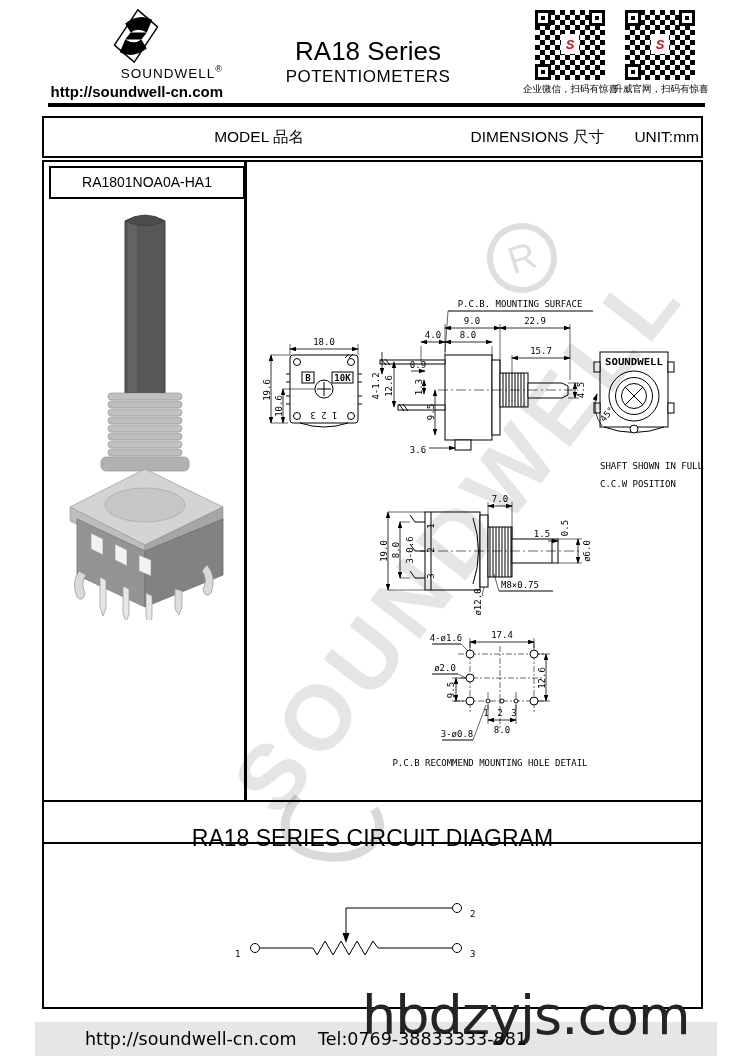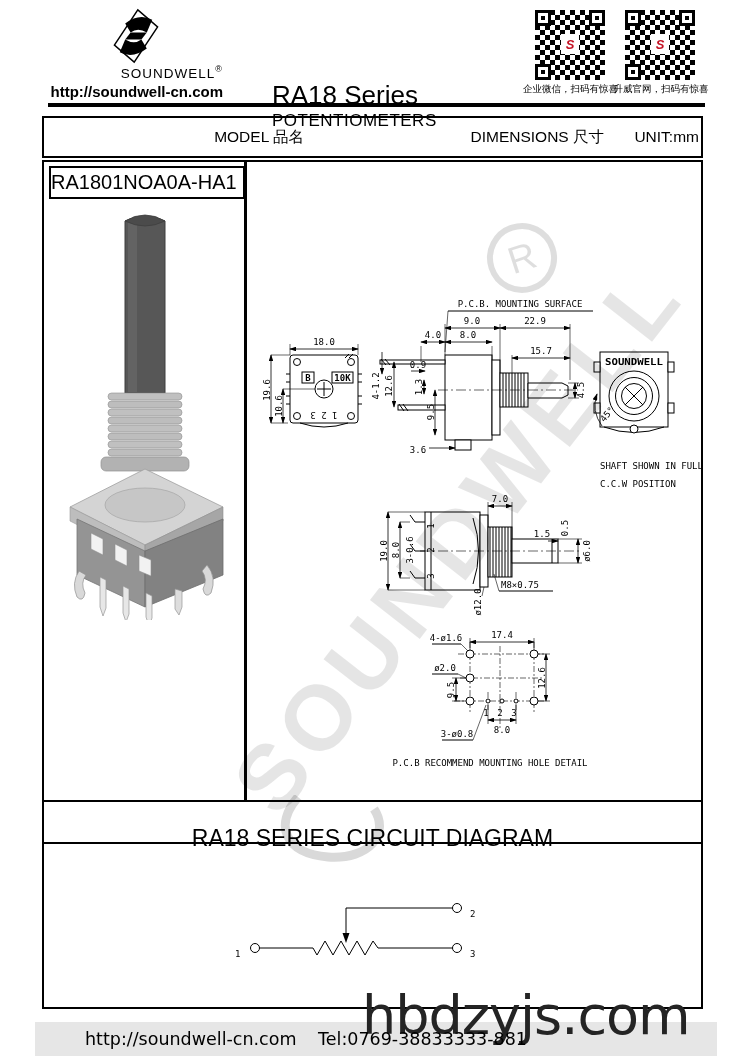--- a/index.html
+++ b/index.html
@@ -22,21 +22,21 @@
            display:flex;align-items:center;justify-content:center;}
   .qr-logo span{font-size:13px;font-weight:bold;color:#c41224;font-style:italic;}
   .qr-cap{position:absolute;font-size:9.5px;text-align:center;white-space:nowrap;}
   .rule{position:absolute;background:#000;}
   
   .spec-bar{position:absolute;left:42px;top:116px;width:657px;height:38px;border:2.5px solid #000;}
   .spec-bar span{position:absolute;top:0;line-height:38px;font-size:15.5px;text-align:right;}
   
   .main-box{position:absolute;left:42px;top:160px;width:657px;height:845px;border:2.5px solid #000;}
   .model-box{position:absolute;left:49px;top:166px;width:192px;height:29px;border:2px solid #000;
-             text-align:left;line-height:29px;font-size:20px;}
+             text-align:center;line-height:29px;font-size:14px;}
   .circuit-band{position:absolute;left:44px;top:800px;width:657px;height:40px;
                 border-top:2.5px solid #000;border-bottom:2.5px solid #000;z-index:2;}
   .circuit-title{position:absolute;left:0;top:16px;width:100%;text-align:center;line-height:40px;
                  font-size:23px;z-index:3;}
   
   .wm-diag{position:absolute;left:100px;top:490px;width:700px;height:84px;z-index:3;
            transform:rotate(-52deg);text-align:center;font-size:92px;font-weight:bold;
            color:rgba(0,0,0,0.10);letter-spacing:8px;pointer-events:none;}
   .wm-reg{position:absolute;left:487px;top:223px;width:58px;height:58px;border:6px solid rgba(0,0,0,0.13);
           border-radius:50%;z-index:3;display:flex;align-items:center;justify-content:center;
@@ -67,21 +67,21 @@
     <svg width="54" height="56" viewBox="0 0 60 60" style="display:block;margin:0 auto;">
       <path d="M32,1 L54,20 L28,59 L6,40 Z" fill="none" stroke="#000" stroke-width="1.6"></path>
       <path d="M18,16 Q34,4 48,12 L42,26 Q32,20 24,26 Z" fill="#000"></path>
       <path d="M24,26 L42,26 L36,34 L18,34 Z" fill="#000"></path>
       <path d="M42,44 Q26,56 12,48 L18,34 Q28,40 36,34 Z" fill="#000"></path>
     </svg>
     <div class="brand-line"><span>SOUNDWELL</span><sup style="font-size:9px;">®</sup></div>
     <div class="brand-url">http://soundwell-cn.com</div>
   </div>
 
-  <div class="abs" style="left:272px;top:36px;width:180px;text-align:left;margin-top:44px;">
+  <div class="abs" style="left:278px;top:36px;width:180px;text-align:center;">
     <div class="series">RA18 Series</div>
     <div class="ptype">POTENTIOMETERS</div>
   </div>
 
   <div class="qr" style="left:535px;top:10px;">
     <div class="finder f-tl"></div>
     <div class="finder f-tr"></div>
     <div class="finder f-bl"></div>
     <div class="qr-logo">
         <span>S</span>

